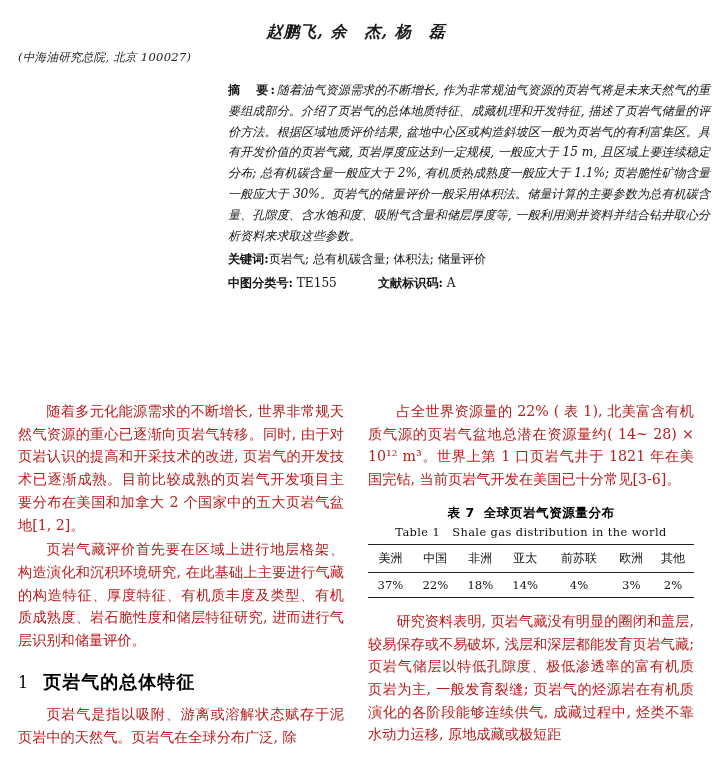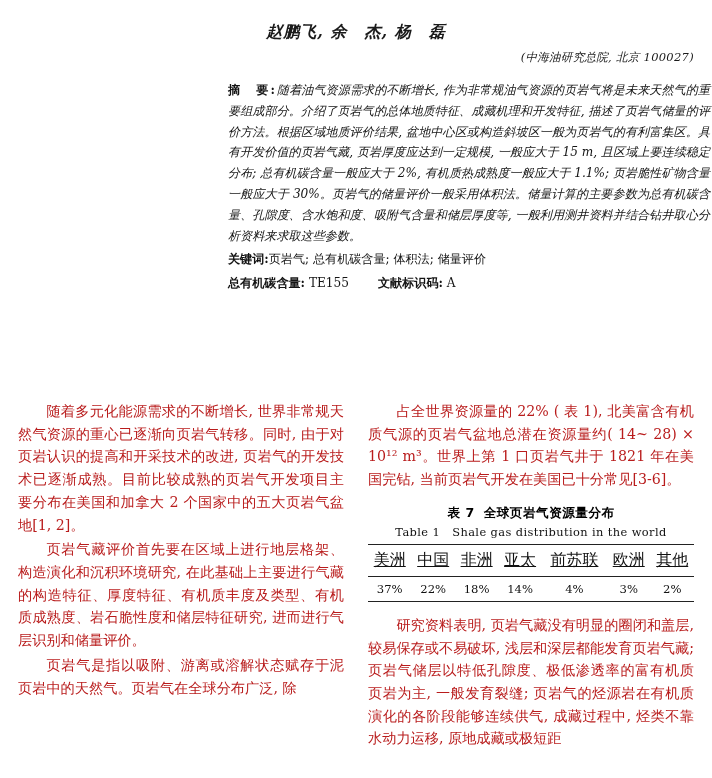--- a/index.html
+++ b/index.html
@@ -28,21 +28,21 @@
     text-align:center;
     font-family:"DejaVu Serif","Liberation Serif",serif;
     font-size:16px;
     font-weight:bold;
     font-style:italic;
     letter-spacing:1px;
     margin-top:22px;
     color:#1a1a1a;
   }
   .affil {
-    text-align:right;
+    text-align:left;
     font-size:11.5px;
     font-style:italic;
     margin-top:7px;
     color:#1a1a1a;
     letter-spacing:.3px;
   }
 
   
   .abs-block {
     margin:15px 0 0 210px;
@@ -125,24 +125,23 @@
     font-size:11.6px;
   }
   table.data th, table.data td {
     text-align:center;
     padding:5px 0 5px 0;
     font-weight:normal;
     color:#111;
   }
   table.data thead th {
     font-family:"DejaVu Sans","Liberation Sans",sans-serif;
-    font-size:16px;
+    font-size:12px;
     border-top:1.3px solid #222;
     border-bottom:0.8px solid #222;
-    text-decoration:underline;
   }
   table.data tbody td {
     border-bottom:1.3px solid #222;
     font-family:"DejaVu Serif","Liberation Serif",serif;
   }
 </style>
 </head>
 <body>
 
 <div class="page">
@@ -155,35 +154,38 @@
   <div class="abs-block">
     <span class="lbl">摘　要:</span><span class="abs-body">随着油气资源需求的不断增长, 作为非常规油气资源的页岩气将是未来天然气的重要组成部分。介绍了页岩气的总体地质特征、成藏机理和开发特征, 描述了页岩气储量的评价方法。根据区域地质评价结果, 盆地中心区或构造斜坡区一般为页岩气的有利富集区。具有开发价值的页岩气藏, 页岩厚度应达到一定规模, 一般应大于 15 m, 且区域上要连续稳定分布; 总有机碳含量一般应大于 2%, 有机质热成熟度一般应大于 1.1%; 页岩脆性矿物含量一般应大于 30%。页岩气的储量评价一般采用体积法。储量计算的主要参数为总有机碳含量、孔隙度、含水饱和度、吸附气含量和储层厚度等, 一般利用测井资料并结合钻井取心分析资料来求取这些参数。</span>
   </div>
 
   <div class="kw-line">
     <span class="lbl">关键词:</span><span>页岩气; 总有机碳含量; 体积法; 储量评价</span>
   </div>
 
   <div class="clc-line">
     <span class="clc-a">
-      <span class="lbl">总有机碳含量:</span>
+      <span class="lbl">中图分类号:</span>
       <span>TE155</span>
     </span>
     <span class="clc-b">
       <span class="lbl">文献标识码:</span>
       <span>A</span>
     </span>
   </div>
 
   <div class="cols">
 
     <div class="col">
       <p class="body">随着多元化能源需求的不断增长, 世界非常规天然气资源的重心已逐渐向页岩气转移。同时, 由于对页岩认识的提高和开采技术的改进, 页岩气的开发技术已逐渐成熟。目前比较成熟的页岩气开发项目主要分布在美国和加拿大 2 个国家中的五大页岩气盆地[1, 2]。</p>
       <p class="body">页岩气藏评价首先要在区域上进行地层格架、构造演化和沉积环境研究, 在此基础上主要进行气藏的构造特征、厚度特征、有机质丰度及类型、有机质成熟度、岩石脆性度和储层特征研究, 进而进行气层识别和储量评价。</p>
 
+      <h2 class="sec">
+        <span class="num">1</span><span>页岩气的总体特征</span>
+      </h2>
 
       <p class="body">页岩气是指以吸附、游离或溶解状态赋存于泥页岩中的天然气。页岩气在全球分布广泛, 除</p>
     </div>
 
     <div class="col">
       <p class="body">占全世界资源量的 22% ( 表 1), 北美富含有机质气源的页岩气盆地总潜在资源量约( 14~ 28) × 10¹² m³。世界上第 1 口页岩气井于 1821 年在美国完钻, 当前页岩气开发在美国已十分常见[3-6]。</p>
 
       <div class="tbl-wrap">
         <div class="tbl-cap-cn">
           <span class="tnum">表 7</span><span>全球页岩气资源量分布</span>

